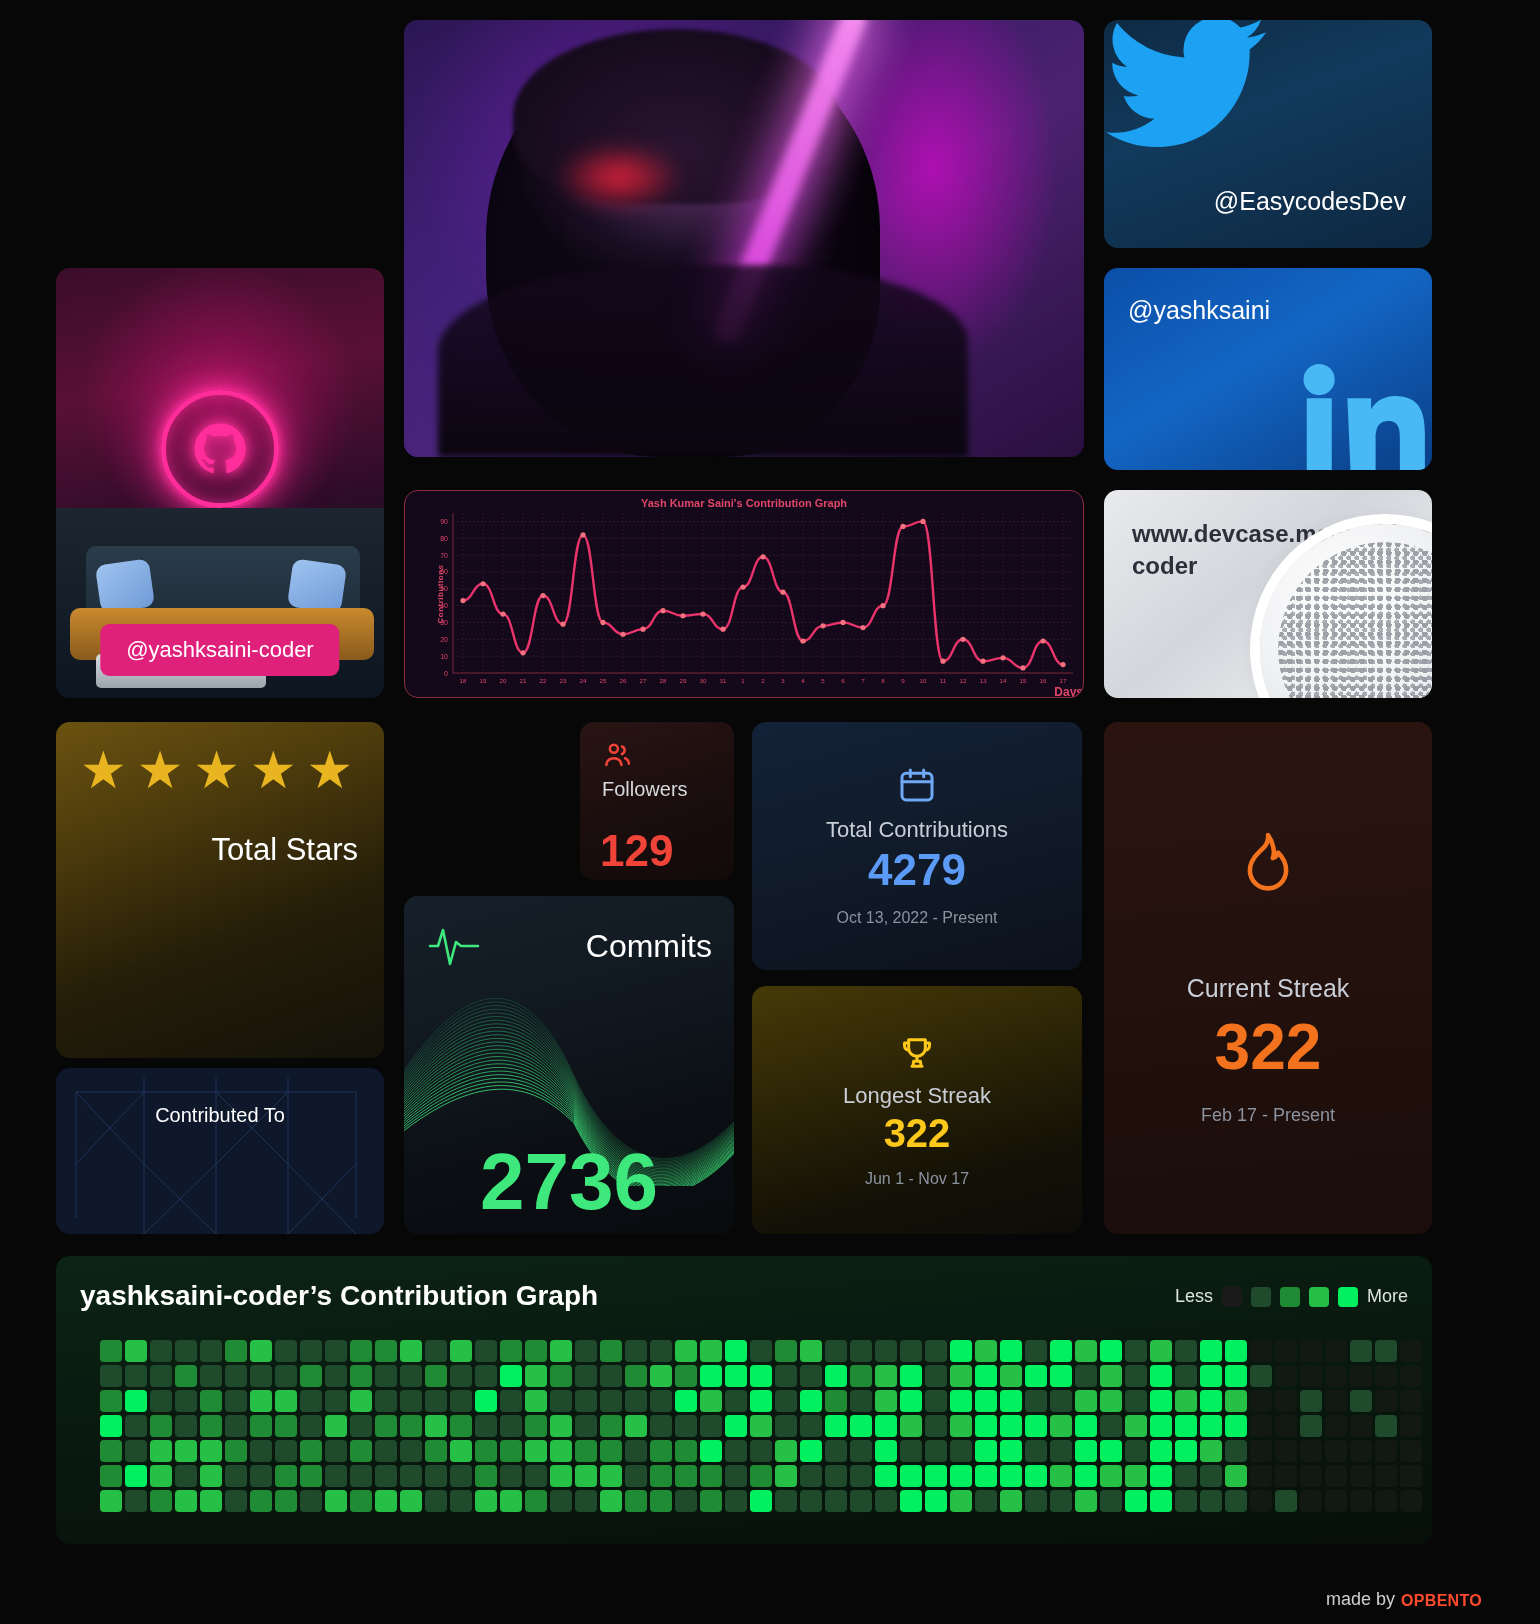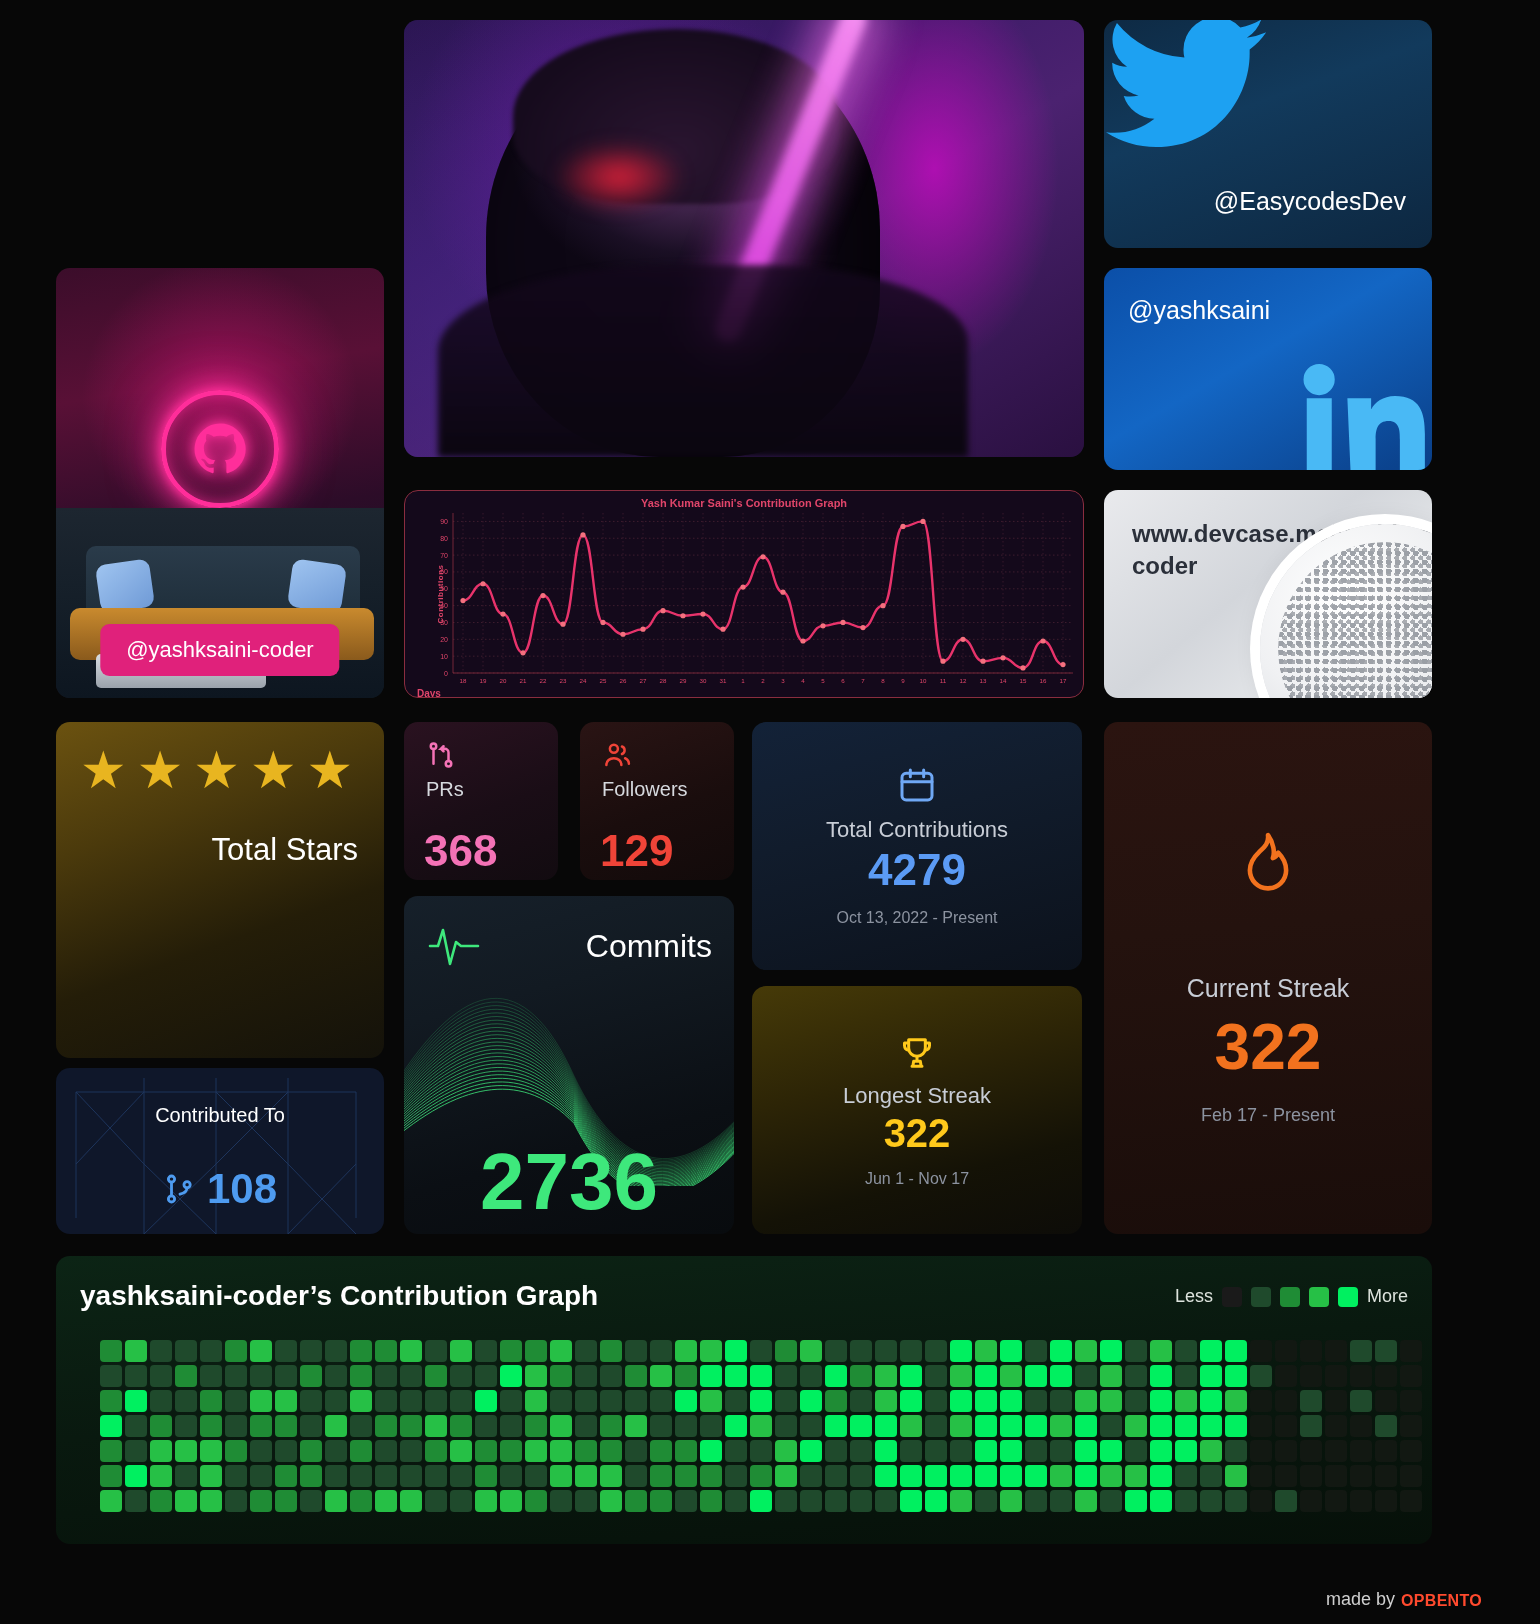--- a/index.html
+++ b/index.html
@@ -114,21 +114,21 @@
     opacity:.55; mask: radial-gradient(circle at 42% 40%, #000 62%, transparent 72%);}
 
   
   #line-chart {
     left:404px; top:490px; width:680px; height:208px;
     background:#14091b; border:1px solid #8a2d3f;
   }
   #line-chart .ct{position:absolute;left:0;right:0;top:6px;text-align:center;color:#E0456A;font-size:11px;font-weight:700;}
   #line-chart .ylab{position:absolute;left:6px;top:50%;transform:translateY(-50%) rotate(-90deg);
     color:#E0456A;font-size:8px;font-weight:600;letter-spacing:.5px;}
-  #line-chart .xlab{position:absolute;left:12px;right:0;bottom:-2px;text-align:left;color:#E0456A;font-size:10px;font-weight:600;}
+  #line-chart .xlab{position:absolute;left:0;right:0;bottom:-2px;text-align:right;color:#E0456A;font-size:12px;font-weight:600;}
   #line-chart svg{position:absolute;left:0;top:0;width:680px;height:208px;}
   .tickTxt{fill:#E0456A;font-size:7px;font-family:"Liberation Sans",sans-serif;}
   .xtickTxt{fill:#E0456A;font-size:6.2px;font-family:"Liberation Sans",sans-serif;}
 
   
   #total-stars{
     left:56px; top:722px; width:328px; height:336px;
     background: linear-gradient(160deg,#6b5210 0%, #4b3a0c 30%, #241d08 62%, #14120a 100%);
   }
   #total-stars .stars{position:absolute;left:24px;top:22px;display:flex;gap:10px;}
@@ -400,40 +400,22 @@
   </div>
 
   <div class="card" id="contributed-to">
     <svg class="linework" viewBox="0 0 328 166" preserveAspectRatio="none">
       <g stroke="#2B4E86" stroke-width="1" fill="none">
         <path d="M20 24 H300 M20 24 V150 M88 10 V166 M160 10 V166 M232 10 V166 M300 24 V150"></path>
         <path d="M20 24 L88 96 M88 24 L20 96 M160 24 L232 96 M232 24 L160 96 M88 96 L160 166 M160 96 L88 166 M232 96 L300 166 M300 96 L232 166"></path>
       </g>
     </svg>
     <div class="lbl">Contributed To</div>
-    <div class="row">
-      <svg width="34" height="40" viewBox="0 0 24 24" fill="none" stroke="#4E9BF0" stroke-width="2" stroke-linecap="round">
-        <circle cx="6" cy="5" r="2.2"></circle>
-          <circle cx="6" cy="19" r="2.2"></circle>
-          <circle cx="17" cy="9" r="2.2"></circle>
-        <path d="M6 7.2v9.6M17 11.2c0 3-3 4-5 4.5"></path>
-      </svg>
-      <span class="val">108</span>
-    </div>
-  </div>
-
-  <div class="card mini" id="prs">
-    <svg class="ico" viewBox="0 0 24 24" fill="none" stroke="#F472B6" stroke-width="2" stroke-linecap="round">
-      <circle cx="6" cy="5" r="2.2"></circle>
-        <circle cx="18" cy="19" r="2.2"></circle>
-      <path d="M6 7.2V19M18 16.8V10a3 3 0 0 0-3-3h-3l2-2m-2 2 2 2"></path>
-    </svg>
-    <div class="lbl">PRs</div>
-    <div class="val">368</div>
-  </div>
+  </div>
+
 
   <div class="card mini" id="followers">
     <svg class="ico" viewBox="0 0 24 24" fill="none" stroke="#F04438" stroke-width="2" stroke-linecap="round">
       <circle cx="9.5" cy="7" r="3.2"></circle>
         <path d="M3.5 20c0-3.3 2.7-5.5 6-5.5s6 2.2 6 5.5"></path>
       <path d="M16 5.2a3.2 3.2 0 0 1 0 6M18.5 14.6c1.8.8 3 2.4 3 4.4"></path>
     </svg>
     <div class="lbl">Followers</div>
     <div class="val">129</div>
   </div>

